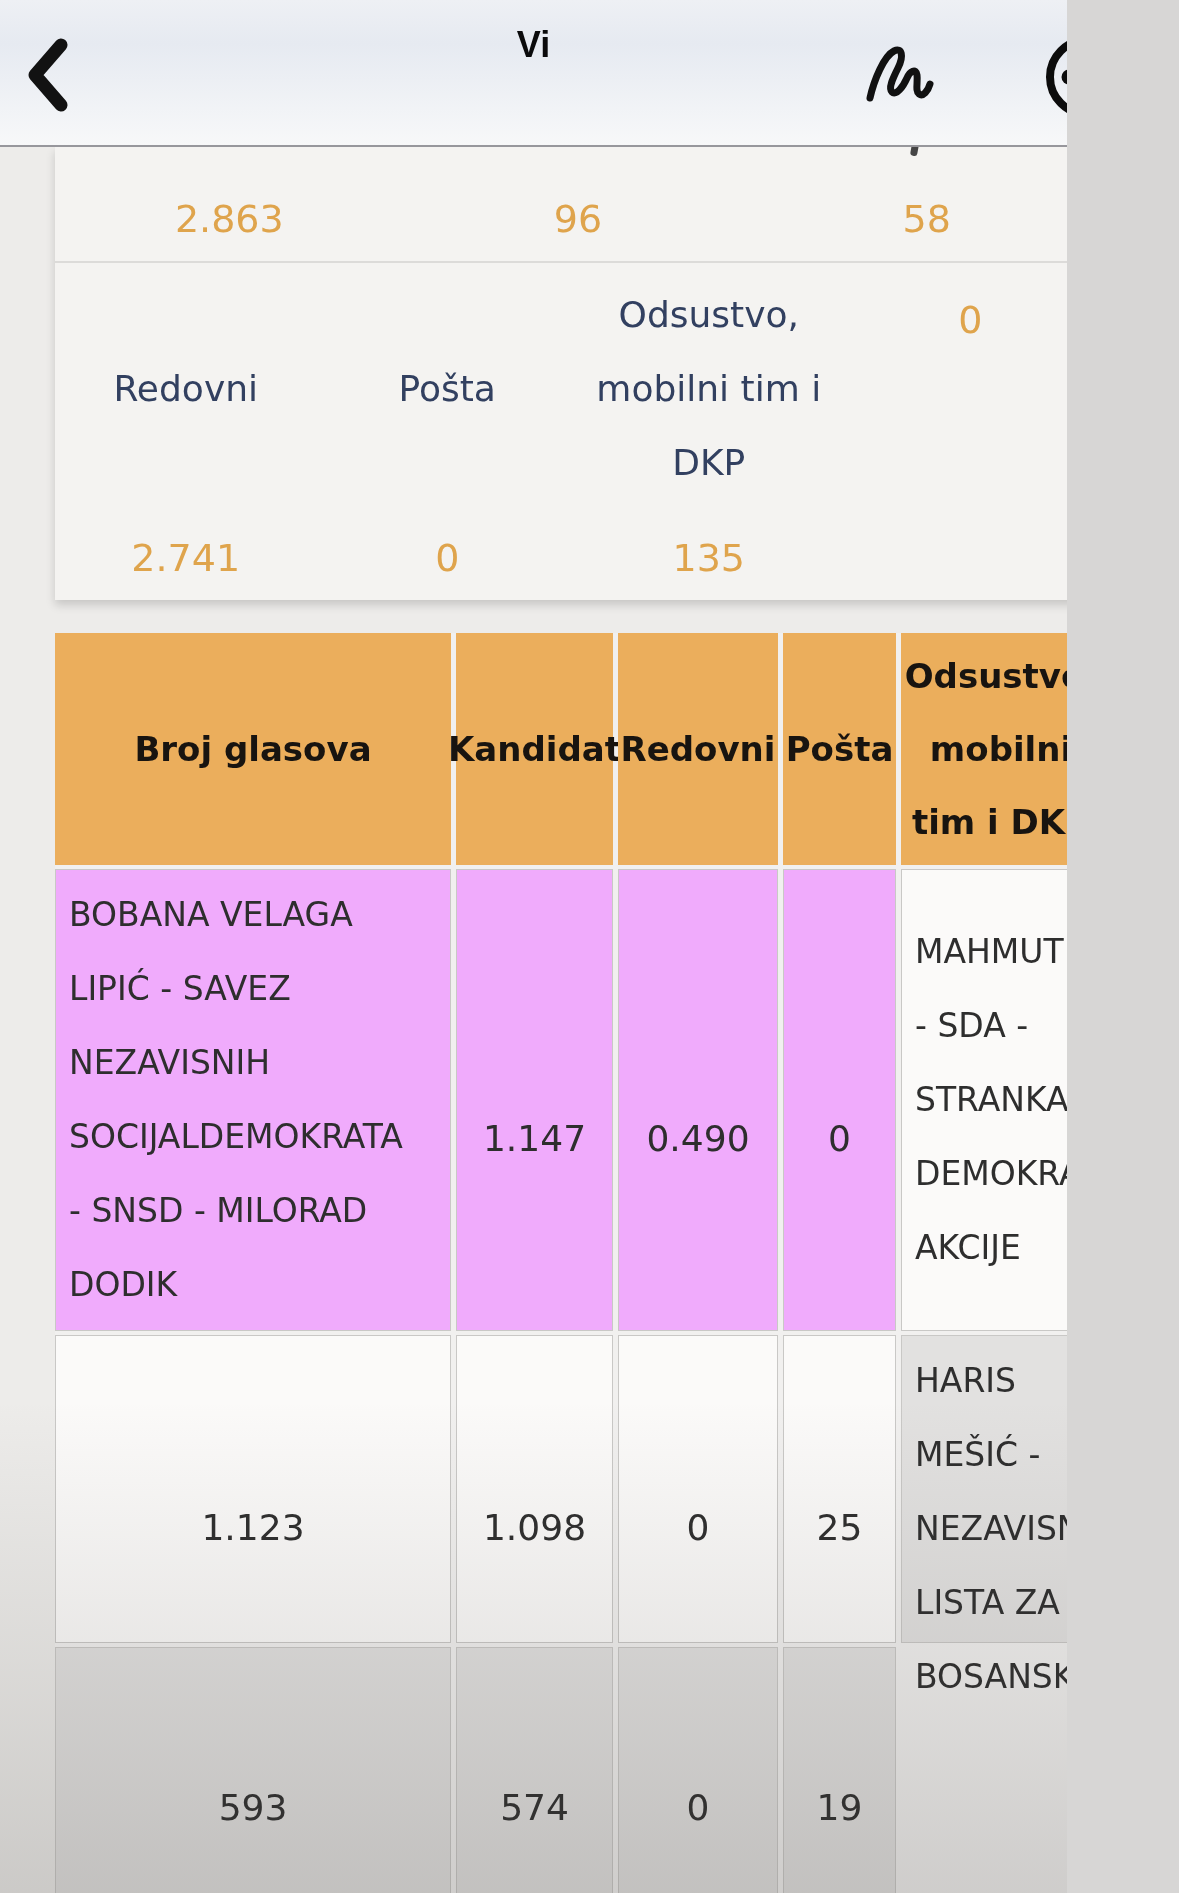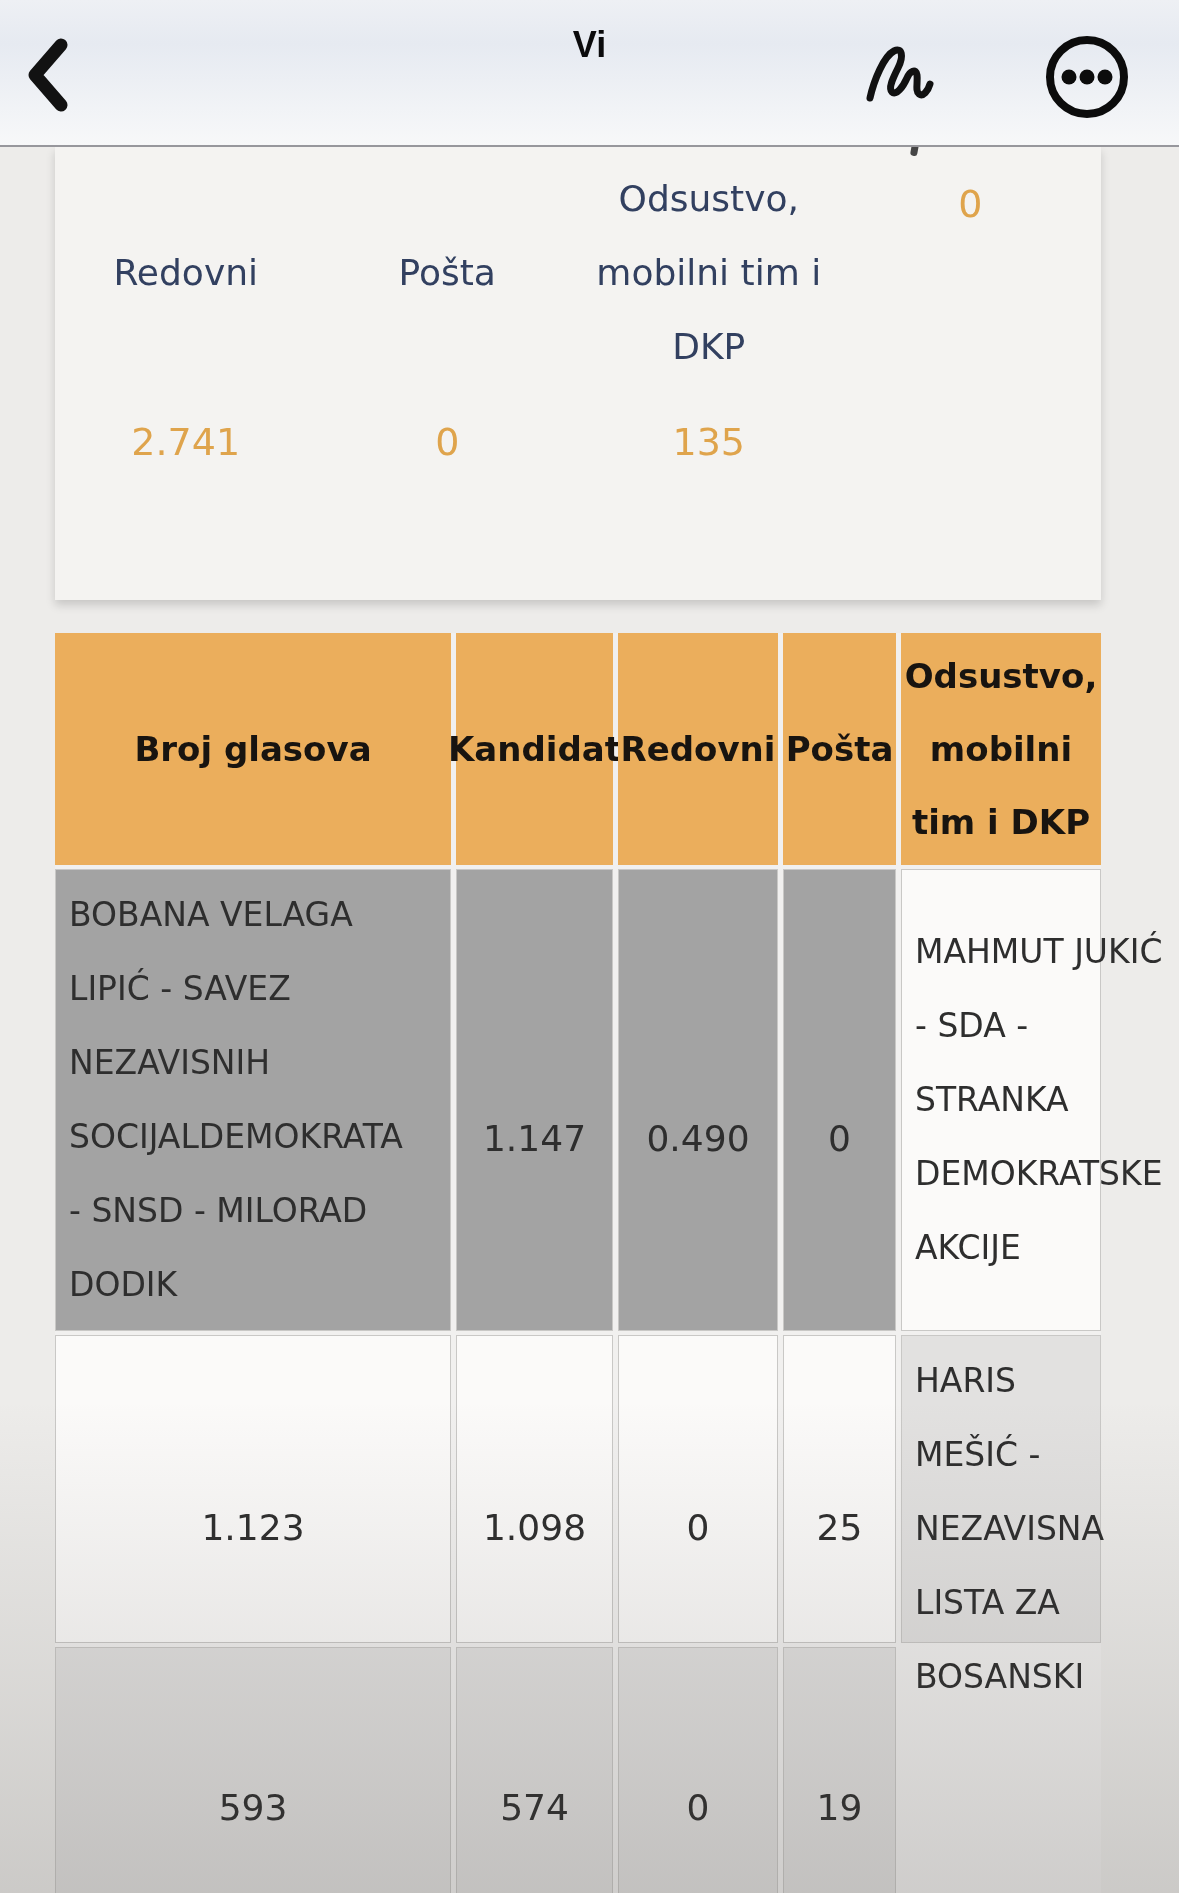--- a/index.html
+++ b/index.html
@@ -1,17 +1,17 @@
 <!DOCTYPE html>
 <html><head>
 <meta charset="utf-8">
 <style>
   html,body{margin:0;padding:0;background:#d7d6d5;}
   .screen{
-    position:relative;width:1179px;height:1893px;overflow:hidden;
+    position:relative;width:1067px;height:1893px;overflow:hidden;
     background:#edecea;font-family:"DejaVu Sans",sans-serif;
   }
   
   .navbar{
     position:absolute;left:0;top:0;width:100%;height:147px;z-index:20;
     background:linear-gradient(180deg,#eef0f4 0%,#e6eaf1 30%,#f7f8f9 100%);
     border-bottom:2px solid #97979c;box-sizing:border-box;
     font-family:"Liberation Sans",sans-serif;
   }
   .nav-title{position:absolute;top:24px;left:0;width:100%;text-align:center;
@@ -44,21 +44,21 @@
     grid-template-columns:396px 157px 160px 113px 200px;
     grid-template-rows:232px 462px 308px 320px;
     gap:4px 5px;
   }
   .th{background:#ebae5c;display:flex;align-items:center;justify-content:center;
     text-align:center;font-weight:bold;font-size:34px;line-height:73px;color:#181410;}
   .td{box-sizing:border-box;border:1px solid #c9c8c6;font-size:33px;color:#2e2e2e;}
   .td.kand{display:flex;align-items:center;padding:0 28px 0 13px;line-height:74px;text-align:left;}
   .td.val{display:flex;align-items:center;justify-content:center;font-size:36px;}
   .td.val.pt{padding-top:76px;}
-  .r1{background:#a3a3a3;}
+  .r1{background:#f0abfc;}
   .r2{background:#fbfaf9;}
   .r3{background:#e2e1e0;}
   .r3.kand{align-items:flex-start;padding-top:8px;}
   
   .fade{position:absolute;left:0;top:1400px;width:100%;height:493px;z-index:8;
     background:linear-gradient(180deg,rgba(70,66,62,0) 0%,rgba(70,66,62,0.20) 100%);
     pointer-events:none;}
 </style>
 </head>
 <body>
@@ -89,20 +89,25 @@
           <circle cx="45" cy="45" r="7.5" fill="#0c0c0c"></circle>
           <circle cx="63" cy="45" r="7.5" fill="#0c0c0c"></circle>
         </svg>
       </span>
     </div>
   </div>
 
   <div class="remnant"></div>
 
   <div class="summary-card">
+    <div class="sum-a">
+      <div class="sum-val">2.863</div>
+      <div class="sum-val">96</div>
+      <div class="sum-val">58</div>
+    </div>
     <div class="sum-b">
       <div class="sum-col">
         <div class="sum-head">Redovni</div>
         <div class="sum-val">2.741</div>
       </div>
       <div class="sum-col">
         <div class="sum-head">Pošta</div>
         <div class="sum-val">0</div>
       </div>
       <div class="sum-col">

